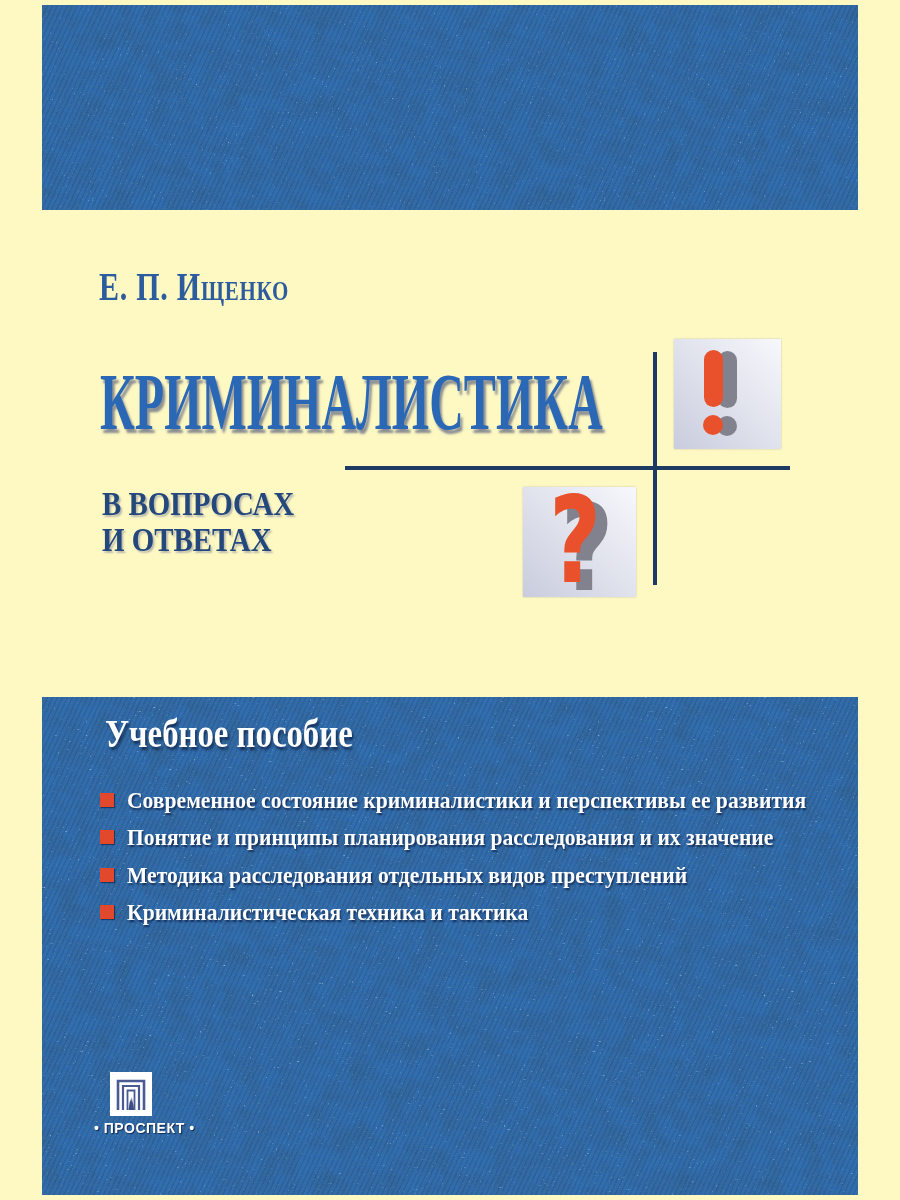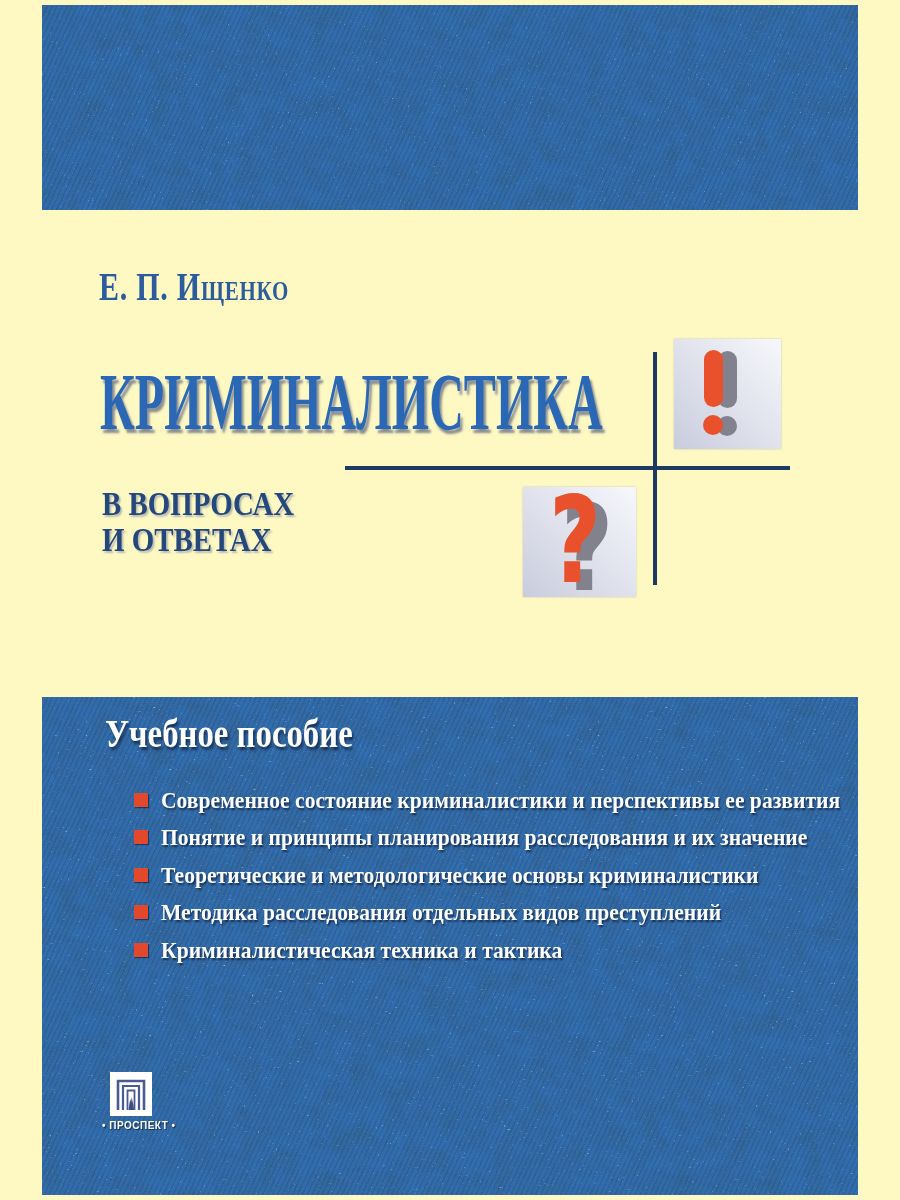--- a/index.html
+++ b/index.html
@@ -64,35 +64,35 @@
   }
   .hidden-sym{position:absolute;width:0;height:0;overflow:hidden;font-size:0;}
   
   .panel-heading{
     position:absolute;left:63px;top:17px;color:#ffffff;
     font-size:40px;font-weight:bold;line-height:1;white-space:nowrap;
     transform:scaleX(0.82);transform-origin:left top;
     text-shadow:2px 3px 3px rgba(0,0,25,0.55);
   }
   .topic-list{position:absolute;left:0;top:84px;margin:0;padding:0;list-style:none;width:100%;}
-  .topic-item{height:37.5px;display:flex;align-items:center;padding-left:92px;text-align:right;}
+  .topic-item{height:37.5px;display:flex;align-items:center;padding-left:58px;text-align:right;}
   .topic-bullet{
     width:14px;height:14px;background:#e2492c;flex:0 0 14px;margin-right:13px;
     box-shadow:1px 1px 1px rgba(0,0,30,0.45);
   }
   .topic-text{
     color:#ffffff;font-size:24px;font-weight:bold;line-height:1;white-space:nowrap;
     transform:scaleX(0.90);transform-origin:left center;
     text-shadow:1.5px 1.5px 2px rgba(0,0,30,0.55);
   }
   
   .logo-box{position:absolute;left:68px;top:375px;width:42px;height:44px;}
   .logo-label{
-    position:absolute;left:60px;top:423px;width:70px;text-align:center;
-    color:#ffffff;font-family:"Liberation Sans", sans-serif;font-size:10px;font-weight:bold;
+    position:absolute;left:52px;top:423px;width:70px;text-align:center;
+    color:#ffffff;font-family:"Liberation Sans", sans-serif;font-size:14px;font-weight:bold;
     letter-spacing:0.5px;white-space:nowrap;text-shadow:1px 1px 1px rgba(0,0,30,0.6);
   }
 </style>
 </head>
 <body>
 
 <div class="cover">
 
   <div class="band band-top">
     <svg class="tex" width="816" height="205" aria-hidden="true">
@@ -169,24 +169,20 @@
       <li class="topic-item">
         <span class="topic-bullet"></span>
         <span class="topic-text">Современное состояние криминалистики и перспективы ее развития</span>
       </li>
       <li class="topic-item">
         <span class="topic-bullet"></span>
         <span class="topic-text">Понятие и принципы планирования расследования и их значение</span>
       </li>
       <li class="topic-item">
         <span class="topic-bullet"></span>
-        <span class="topic-text">Теоретические и методологические основы криминалистики</span>
-      </li>
-      <li class="topic-item">
-        <span class="topic-bullet"></span>
         <span class="topic-text">Методика расследования отдельных видов преступлений</span>
       </li>
       <li class="topic-item">
         <span class="topic-bullet"></span>
         <span class="topic-text">Криминалистическая техника и тактика</span>
       </li>
     </ul>
 
     <svg class="logo-box" viewBox="0 0 42 44" aria-hidden="true">
       <rect x="0" y="0" width="42" height="44" fill="#ffffff"></rect>

